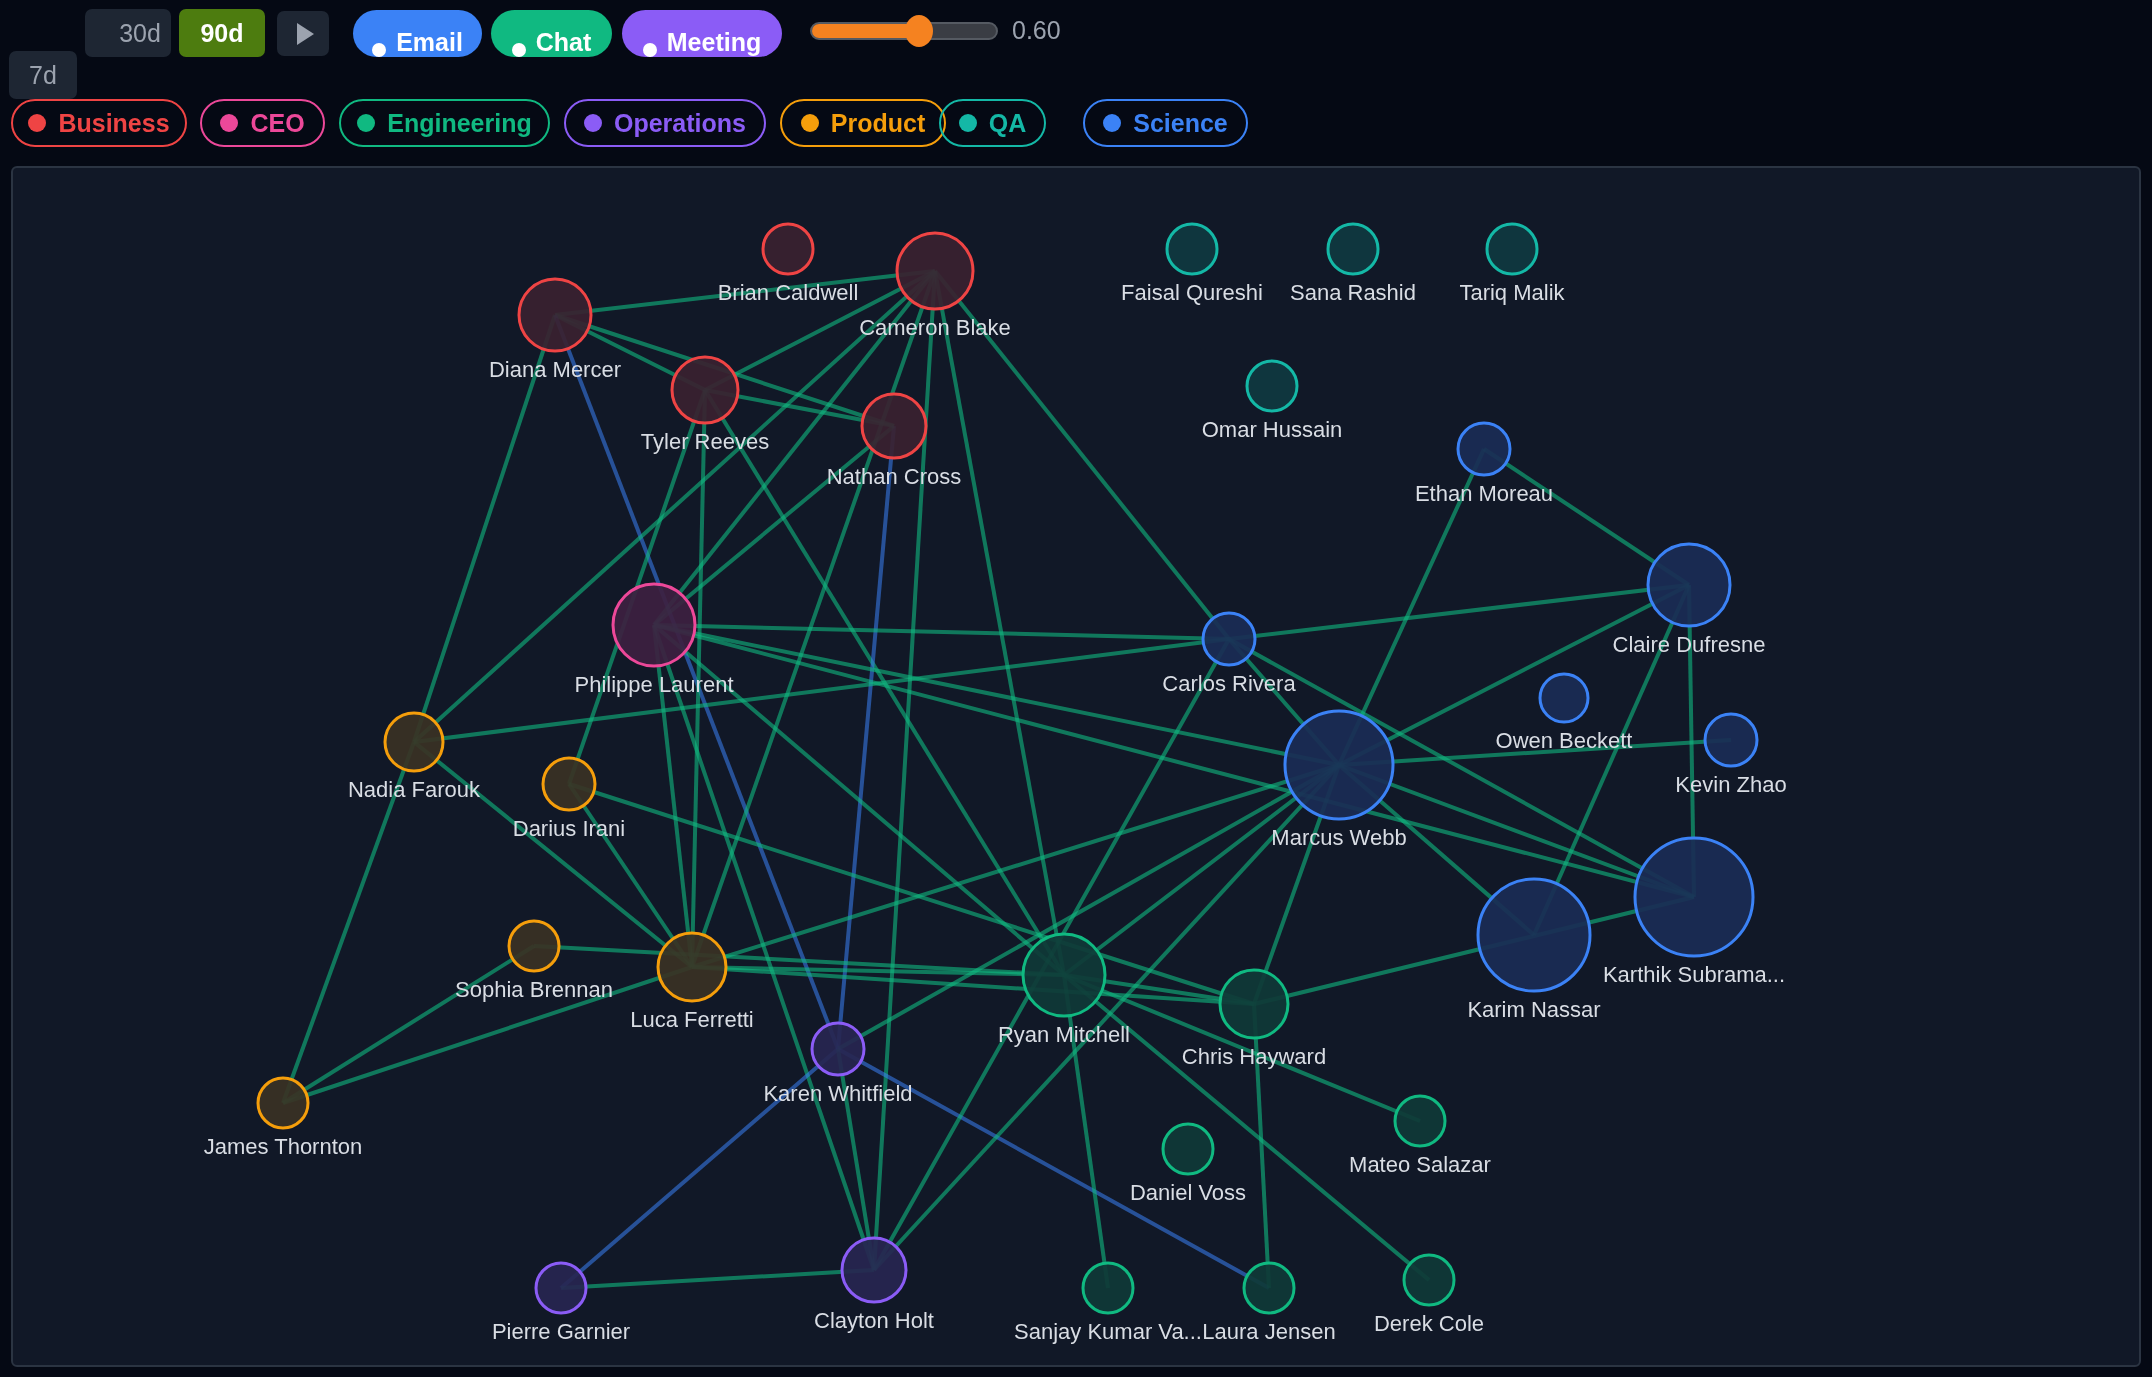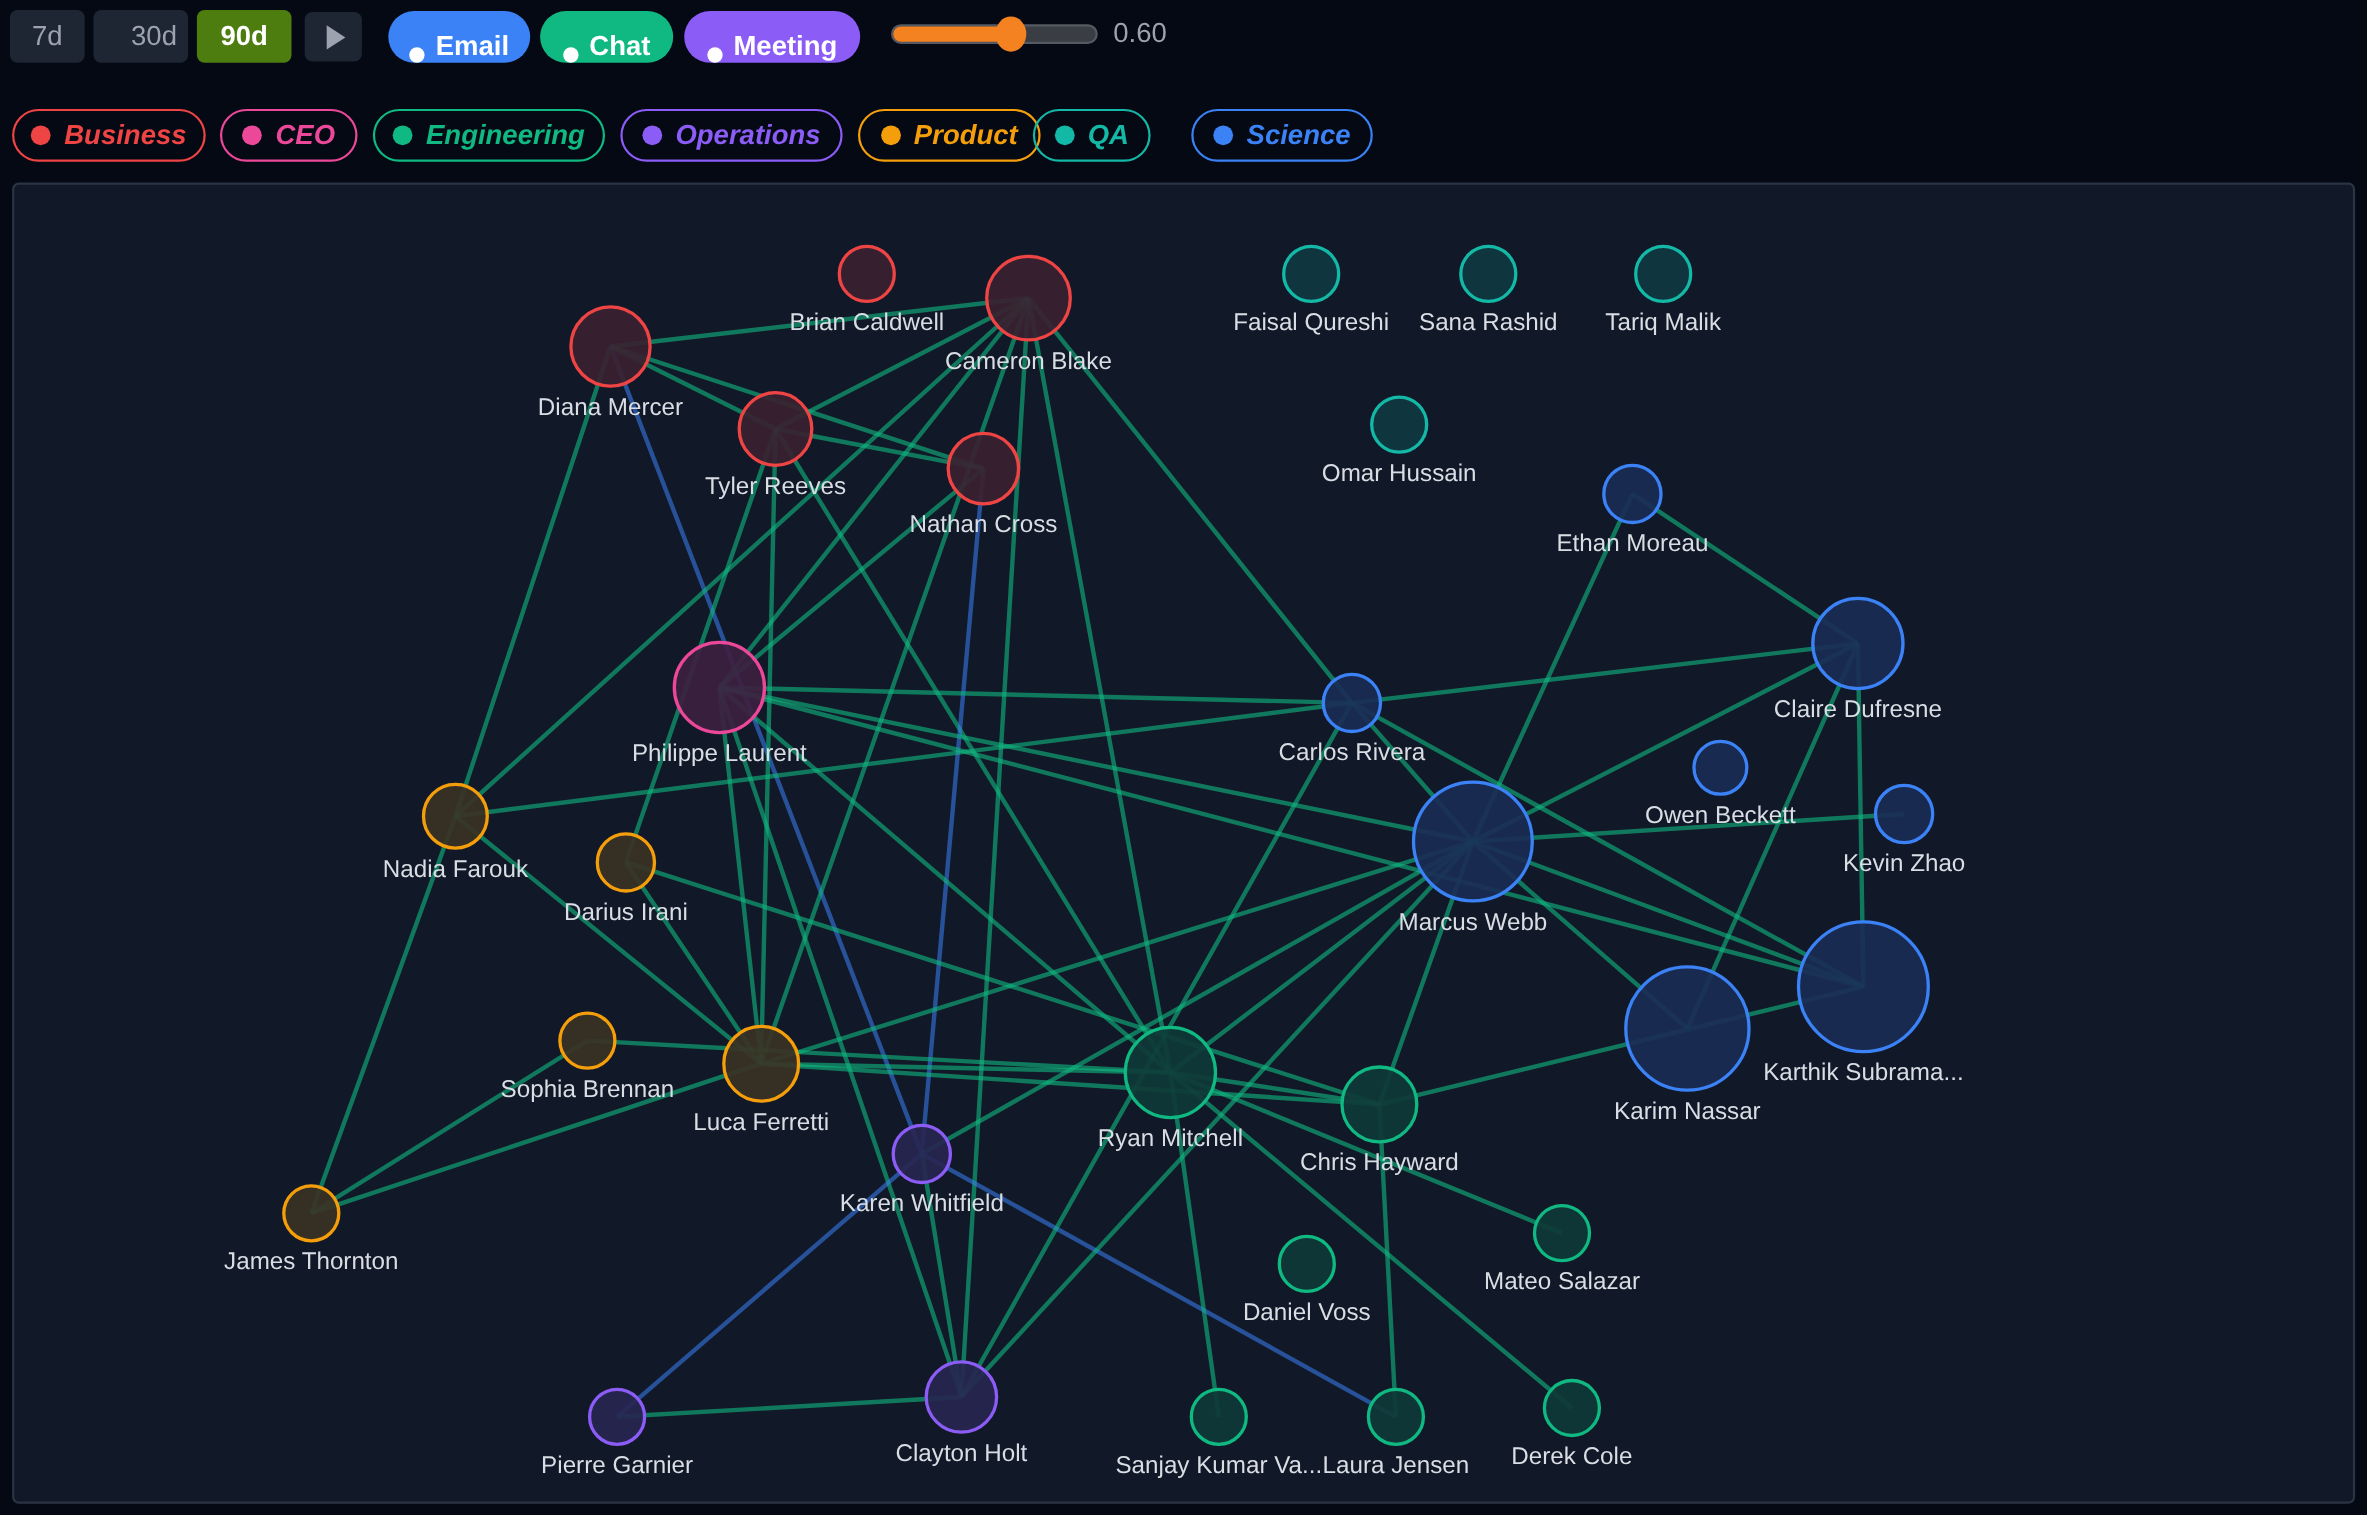--- a/index.html
+++ b/index.html
@@ -7,29 +7,29 @@
   .btn{position:absolute;top:9px;height:48px;border-radius:7px;background:#1e2633;color:#9ca3af;font-size:25px;display:flex;align-items:center;justify-content:center;box-sizing:border-box;cursor:pointer;}
   .btn.active{background:#4d7c0f;color:#fff;font-weight:bold;}
   .play{top:11px;height:45px;}
   .play .tri{width:0;height:0;border-left:17px solid #9ca3af;border-top:11px solid transparent;border-bottom:11px solid transparent;margin-left:4px;}
   .mode{position:absolute;top:10px;height:47px;border-radius:24px;color:#fff;font-size:25px;font-weight:bold;display:flex;align-items:flex-end;justify-content:center;gap:10px;box-sizing:border-box;cursor:pointer;}
   .mode .dot{width:14px;height:14px;border-radius:50%;background:#fff;}
   .slider{position:absolute;left:810px;top:22px;width:188px;height:18px;border-radius:9px;background:#3a3d44;border:2px solid #555a62;box-sizing:border-box;}
   .slider .fill{position:absolute;left:0;top:0;height:100%;border-radius:9px;background:#f58220;}
   .slider .thumb{position:absolute;top:-9px;width:28px;height:32px;border-radius:50%;background:#f58220;margin-left:-14px;}
   .slider-val{position:absolute;left:1012px;top:16px;font-size:25px;color:#9ca3af;}
-  .cat{position:absolute;top:99px;height:48px;border-radius:24px;border:2px solid;font-size:25px;font-weight:bold;display:flex;align-items:center;justify-content:center;gap:12px;box-sizing:border-box;background:transparent;cursor:pointer;font-style:italic;}
+  .cat{position:absolute;top:99px;height:48px;border-radius:24px;border:2px solid;font-size:25px;font-weight:bold;display:flex;align-items:center;justify-content:center;gap:12px;box-sizing:border-box;background:transparent;cursor:pointer;}
   .cat .dot{width:18px;height:18px;border-radius:50%;}
   .panel{position:absolute;left:11px;top:166px;width:2130px;height:1201px;background:#111827;border:2px solid #2b3442;border-radius:6px;box-sizing:border-box;overflow:hidden;}
   svg text{font-family:"Liberation Sans","DejaVu Sans",sans-serif;font-size:22px;fill:#d9dde4;}
 </style>
 </head>
 <body>
 
-<div class="btn" style="left:9px;width:68px;">7d</div>
+<div class="btn" style="left:9px;width:68px;margin-top:42px;">7d</div>
 <div class="btn" style="left:85px;width:86px;padding-left:24px;">30d</div>
 <div class="btn active" style="left:179px;width:86px;">90d</div>
 <div class="btn play" style="left:277px;width:52px;">
   <span class="tri"></span>
 </div>
 
 <div class="mode" style="left:353px;width:129px;background:#3b82f6;">
   <span class="dot"></span>
     <span>Email</span>
 </div>

